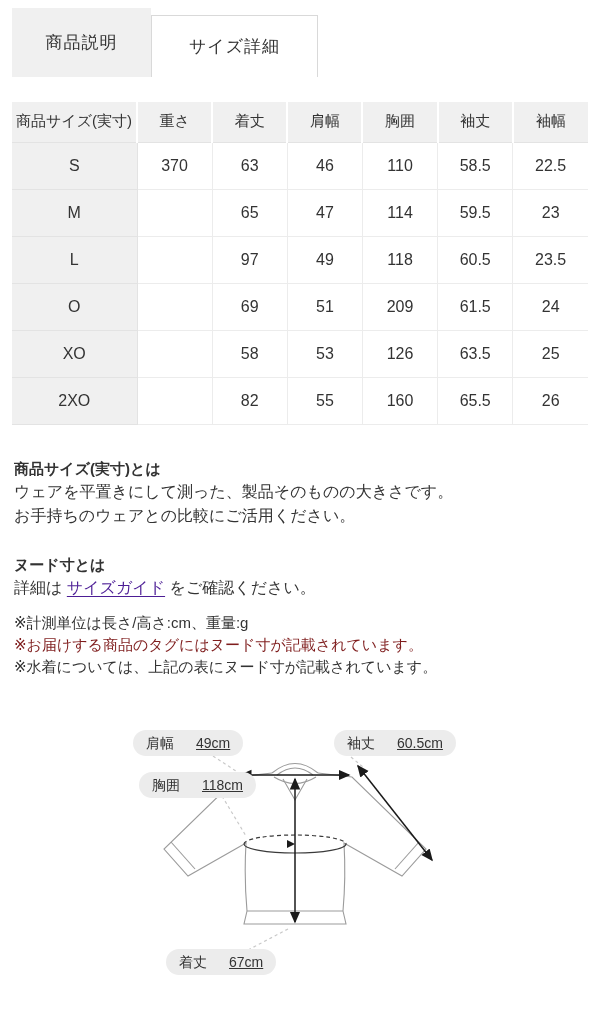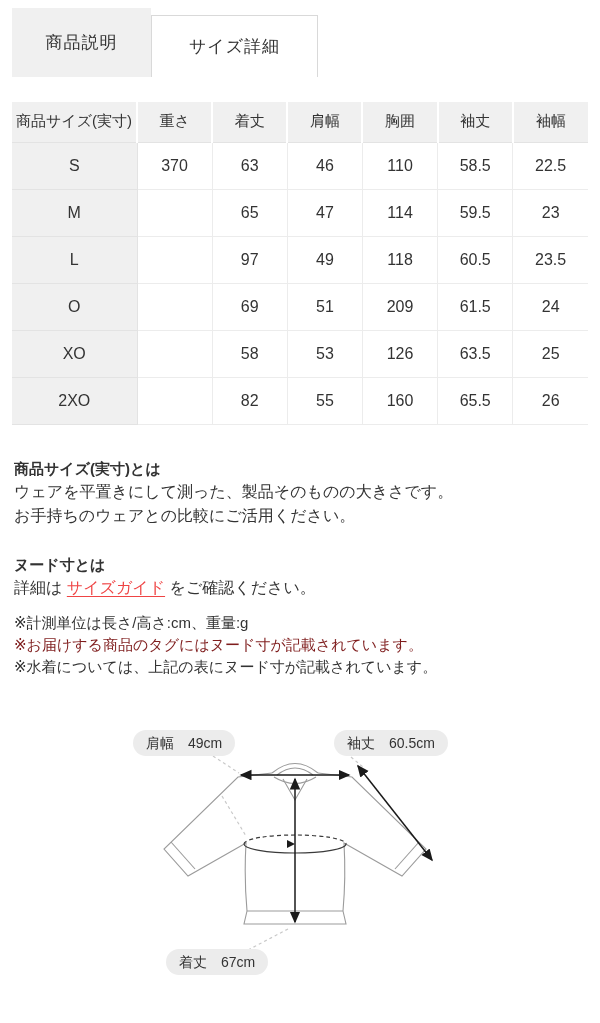--- a/index.html
+++ b/index.html
@@ -24,31 +24,31 @@
   td { height:47px; text-align:center; font-size:16px;
        border-bottom:1px solid #ececec; border-left:1px solid #ececec; }
   td.size-cell { background:#f0f0f0; border-left:none; border-bottom:1px solid #e3e3e3; }
   td:nth-child(2) { border-left:1px solid #e3e3e3; }
 
   
   .content { padding:0 14px; }
   .content h3 { font-size:15px; font-weight:bold; margin-top:33px; line-height:22px; }
   .content h3.h2nd { margin-top:26px; }
   .content p { font-size:16px; line-height:24px; }
-  .size-guide-link { color:#ef4444; text-decoration:underline; text-underline-offset:3px; cursor:pointer; }
+  .size-guide-link { color:#4c1d95; text-decoration:underline; text-underline-offset:3px; cursor:pointer; }
   .notes { margin-top:12px; }
   .notes p { font-size:15px; line-height:22px; }
 
   
   .diagram { position:relative; height:305px; margin-top:38px; }
   .diagram svg { position:absolute; left:0; top:0; }
   .pill { position:absolute; height:26px; line-height:26px; padding:0 13px;
           background:#ececec; border-radius:15px; font-size:14px; color:#333;
           white-space:nowrap; }
-  .pill .pv { margin-left:14px; }
+  .pill .pv { margin-left:22px;text-decoration:underline; }
   .pill-shoulder { left:133px; top:14px; }
   .pill-sleeve   { left:334px; top:14px; }
   .pill-chest    { left:139px; top:56px; }
   .pill-length   { left:166px; top:233px; }
 </style>
 </head>
 <body>
 
 <div class="tabs">
   <div class="tab tab-inactive">商品説明</div>
@@ -184,15 +184,16 @@
     <g stroke="#c9c9c9" stroke-width="1.2" stroke-dasharray="3,3">
       <line x1="213" y1="40" x2="239" y2="57"></line>
       <line x1="351" y1="41" x2="363" y2="51"></line>
       <line x1="222" y1="80" x2="246" y2="120"></line>
       <line x1="288" y1="213" x2="248" y2="234"></line>
     </g>
   </svg>
 
   <div class="pill pill-shoulder"><span>肩幅</span><span class="pv">49cm</span></div>
   <div class="pill pill-sleeve"><span>袖丈</span><span class="pv">60.5cm</span></div>
+  <div class="pill pill-chest"><span>胸囲</span><span class="pv">118cm</span></div>
   <div class="pill pill-length"><span>着丈</span><span class="pv">67cm</span></div>
 
 </div>
 
 </body></html>

